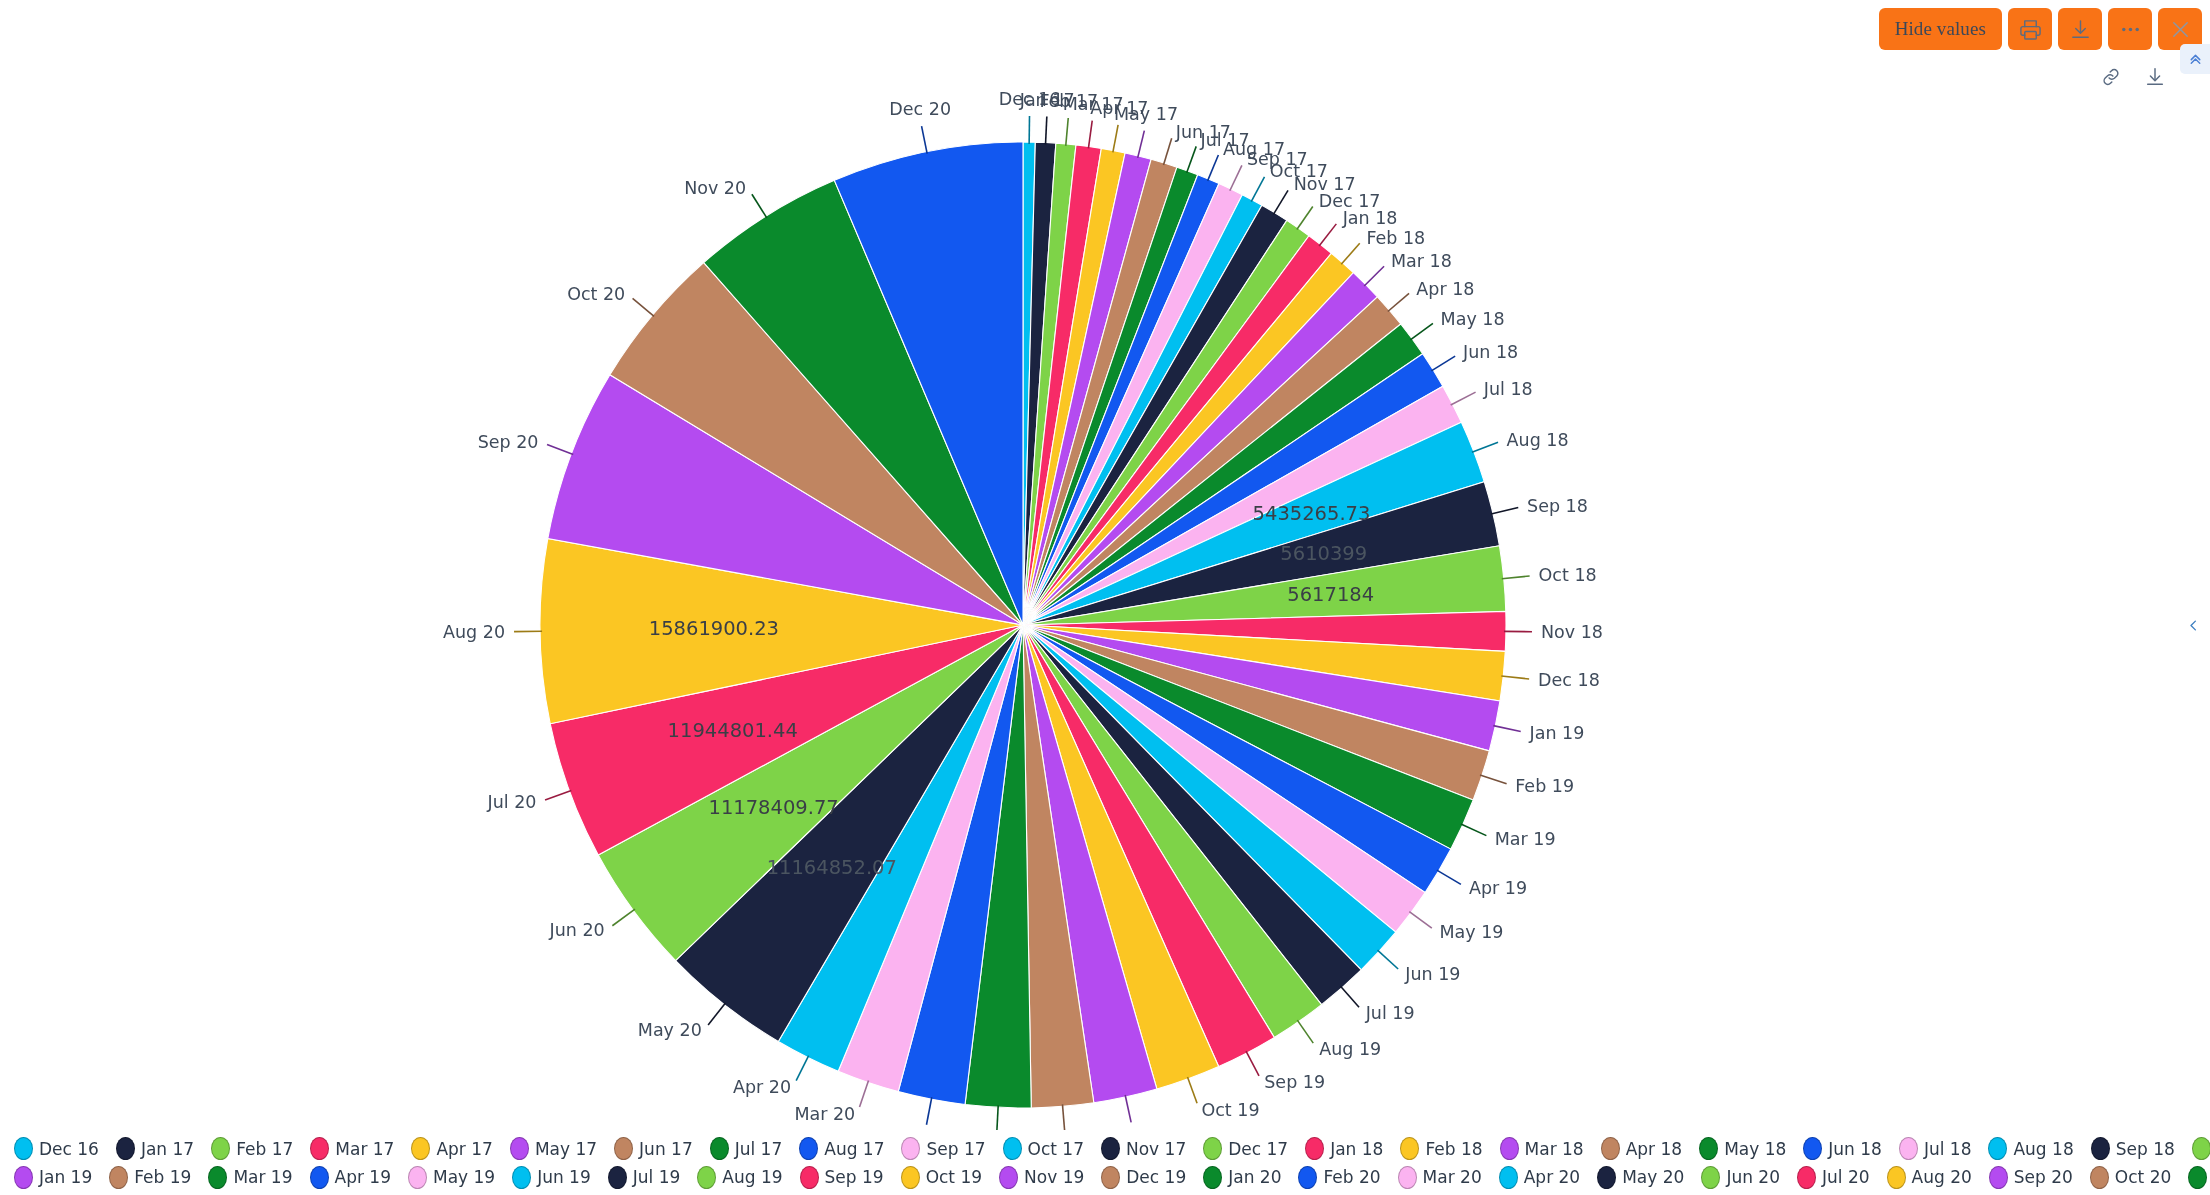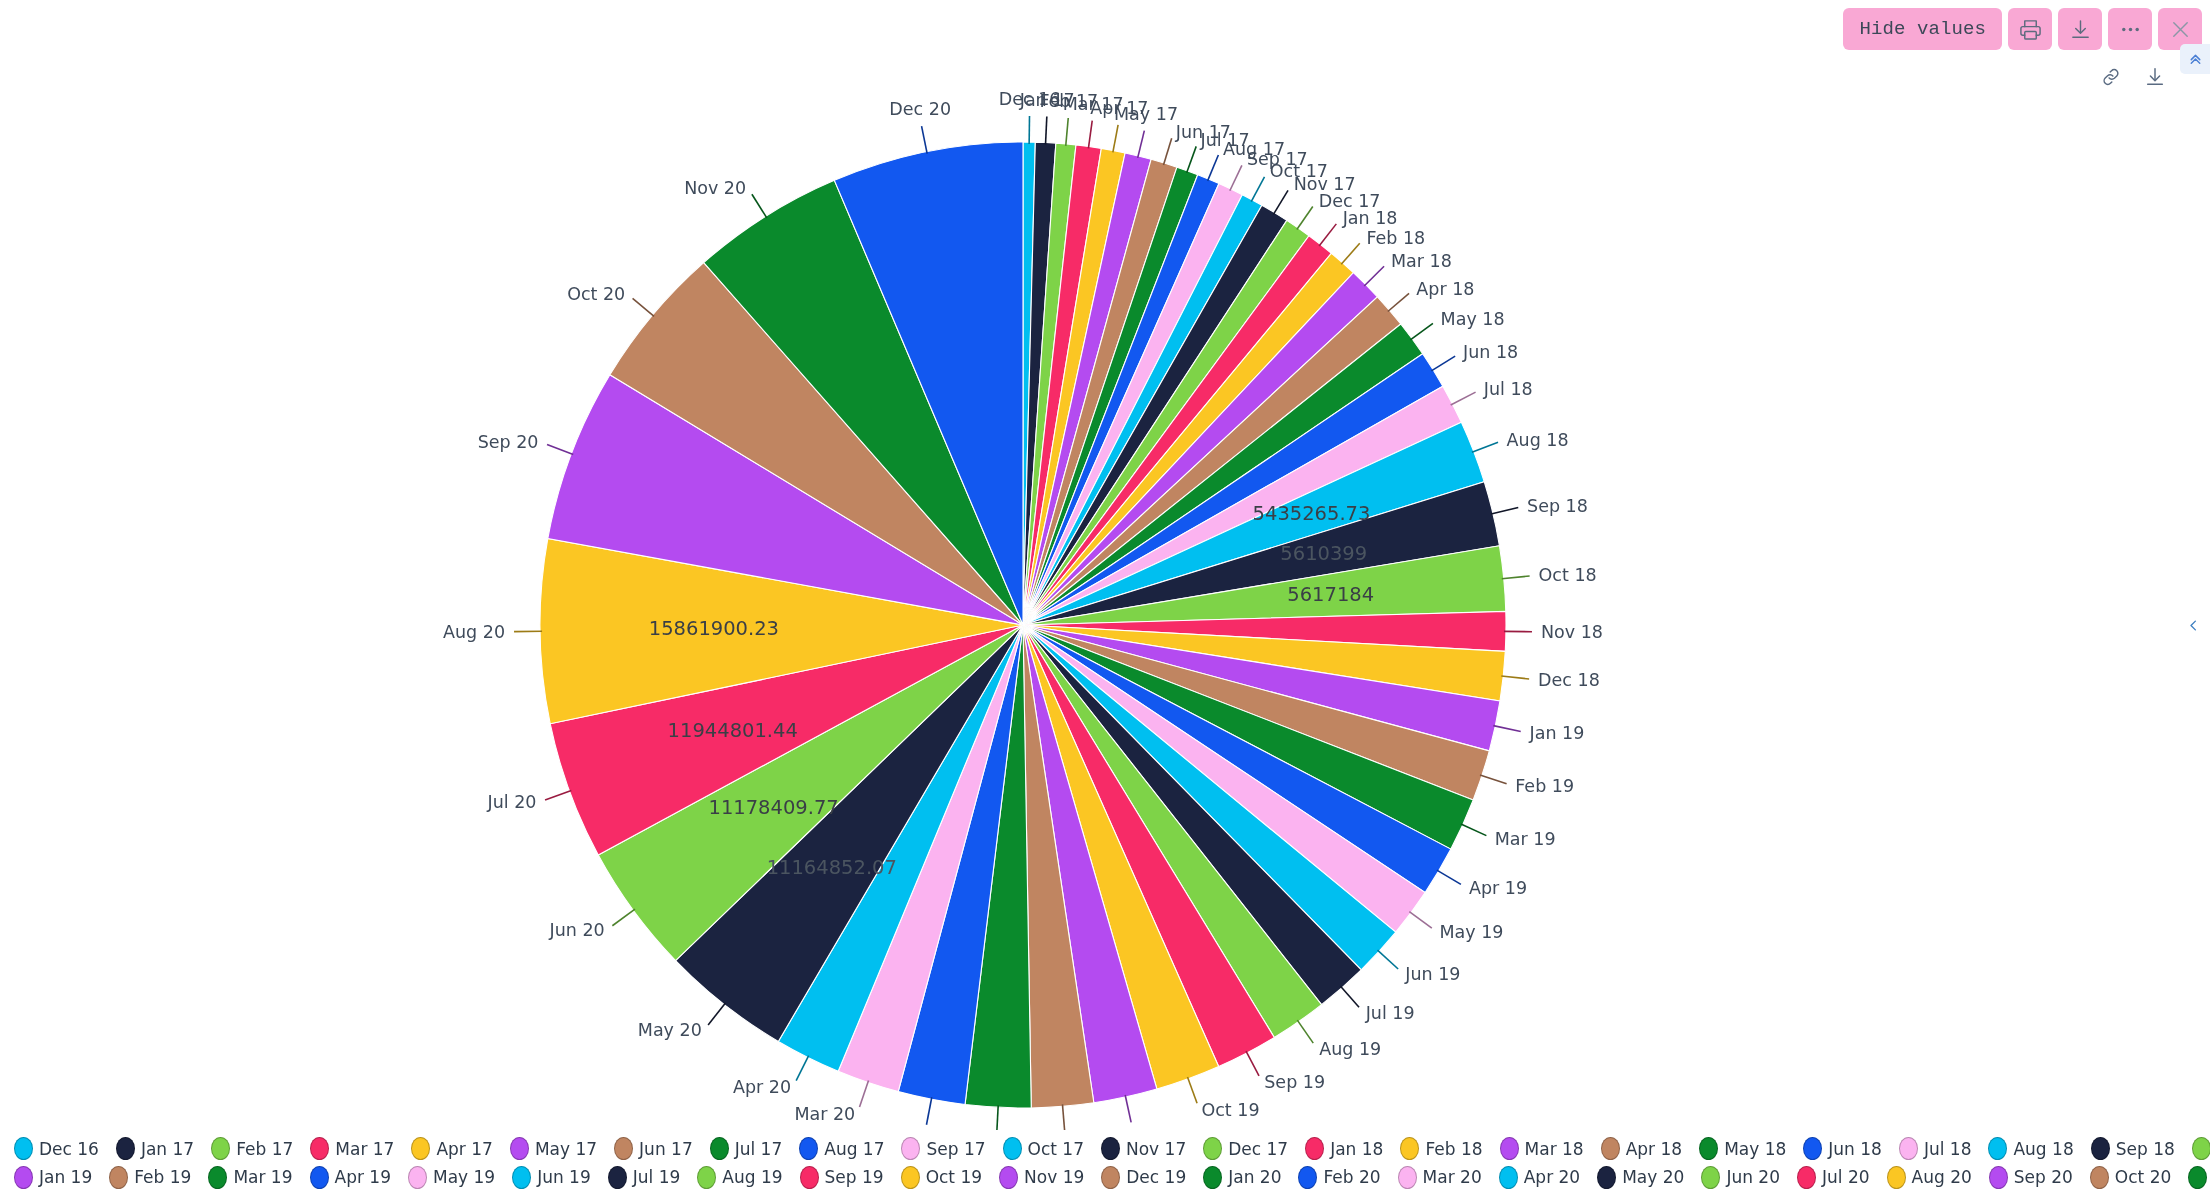--- a/index.html
+++ b/index.html
@@ -14,23 +14,23 @@
   
   #toolbar{
     position:absolute;top:0;right:0;height:54px;
     display:flex;align-items:center;gap:6px;
     padding:4px 8px 0 0;box-sizing:border-box;
     z-index:40;
   }
   .tb-btn{
     height:42px;min-width:44px;padding:0 10px;
     display:flex;align-items:center;justify-content:center;
-    background:#f9a8d4;border:none;border-radius:6px;
+    background:#f97316;border:none;border-radius:6px;
     font-size:19px;color:#3c4858;cursor:pointer;
-    font-family:Liberation Mono, monospace;
+    font-family:Liberation Serif, serif;
     white-space:nowrap;
   }
   .tb-btn svg{display:block;}
   #hide-values-btn{padding:0 16px;font-size:19px;letter-spacing:.1px;}
 
   
   #collapse-tab{
     position:absolute;top:44px;right:0px;
     width:30px;height:30px;border-radius:5px 0 0 5px;
     background:#eaf1fb;

